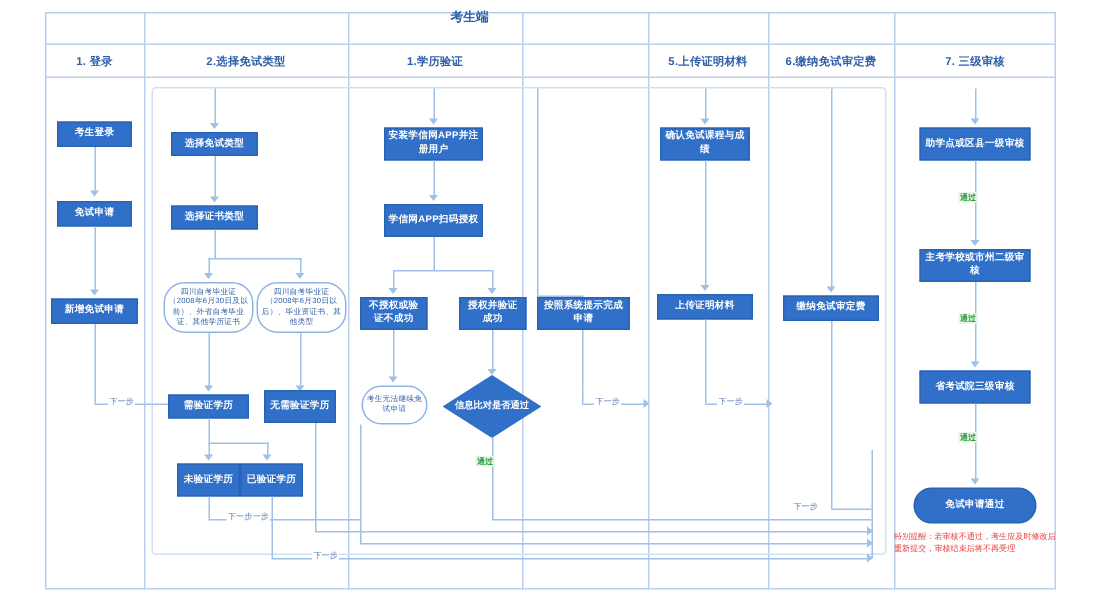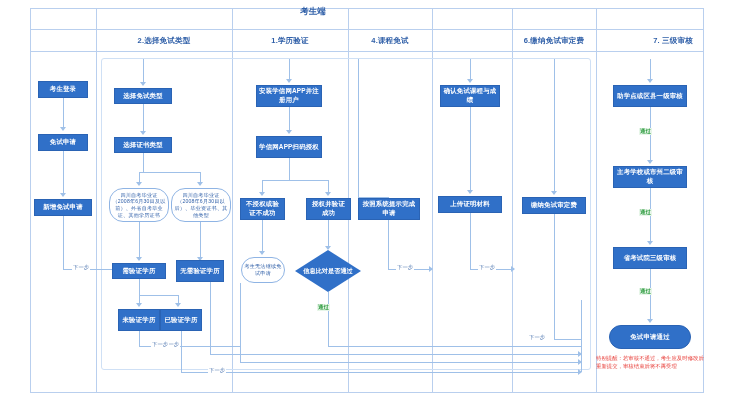--- a/index.html
+++ b/index.html
@@ -98,25 +98,26 @@
 
   <div class="group-title" style="left:30px;width:566px;">考生端</div>
 
   <div class="vline" style="left:96px;"></div>
   <div class="vline" style="left:232px;"></div>
   <div class="vline" style="left:348px;"></div>
   <div class="vline" style="left:432px;"></div>
   <div class="vline" style="left:512px;"></div>
   <div class="vline" style="left:596px;"></div>
 
+  <div class="col-head" style="left:30px;width:66px;">1. 登录</div>
   <div class="col-head" style="left:96px;width:136px;">2.选择免试类型</div>
   <div class="col-head" style="left:232px;width:116px;">1.学历验证</div>
-  <div class="col-head" style="left:348px;width:84px;">4.课程免试</div>
+  <div class="col-head" style="left:432px;width:80px;">5.上传证明材料</div>
   <div class="col-head" style="left:512px;width:84px;">6.缴纳免试审定费</div>
-  <div class="col-head" style="left:596px;width:108px;padding-left:23px;">7. 三级审核</div>
+  <div class="col-head" style="left:596px;width:108px;">7. 三级审核</div>
 
   <div style="position:absolute;left:101px;top:58px;width:490px;height:312px;border:1px solid #cfe0f5;border-radius:3px;box-sizing:border-box;"></div>
 
   <div class="node" style="left:38px;top:81px;width:50px;height:17px;">考生登录</div>
   <div class="ln v" style="left:63px;top:98px;height:31px;"></div>
   <div class="arrow-d" style="left:60px;top:127px;"></div>
 
   <div class="node" style="left:38px;top:134px;width:50px;height:17px;">免试申请</div>
   <div class="ln v" style="left:63px;top:151px;height:44px;"></div>
   <div class="arrow-d" style="left:60px;top:193px;"></div>

